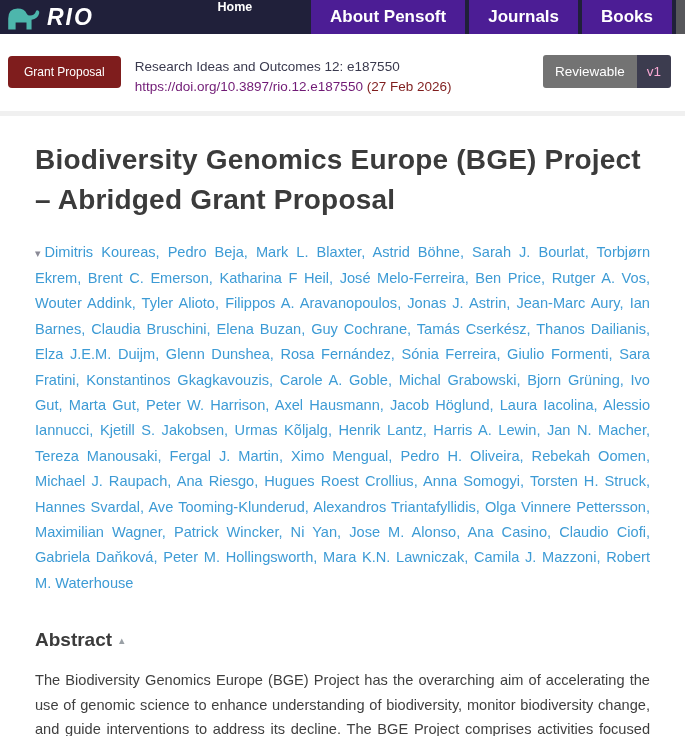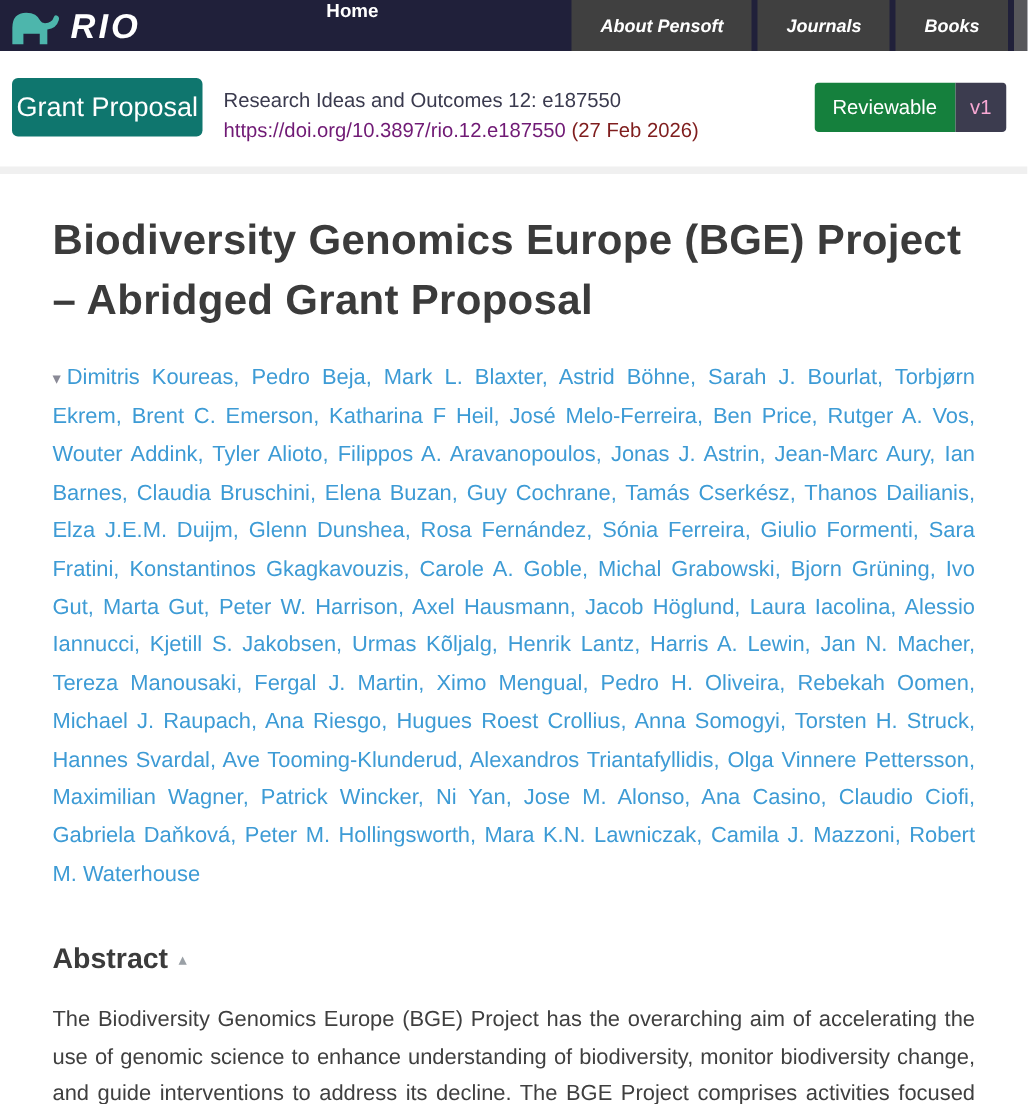--- a/index.html
+++ b/index.html
@@ -7,33 +7,33 @@
               font-family:"Liberation Sans", sans-serif; }
 
   
   .navbar { height:34px; background:#20203a; display:flex; align-items:stretch; }
   .logo { display:flex; align-items:center; padding-left:3px; width:148px; cursor:pointer; }
   .logo svg { width:40px; height:28px; display:block; }
   .logo-text { color:#ffffff; font-size:23px; font-weight:bold; letter-spacing:2px; margin-left:4px; font-style:italic; }
   .nav-links { display:flex; align-items:center; gap:30px; margin-left:64px;flex-direction:column; }
   .nav-link { color:#ffffff; font-size:12.5px; font-weight:bold; text-decoration:none; cursor:pointer; }
   .right-buttons { margin-left:auto; display:flex; align-items:stretch; }
-  .gray-btn { background:#404040; color:#ffffff; font-size:12px; font-weight:bold;
-              display:flex; align-items:center; padding:0 19px; margin-left:4px; cursor:pointer; border:none;font-style:italic; }
+  .gray-btn { background:#4c1d95; color:#ffffff; font-size:17px; font-weight:bold;
+              display:flex; align-items:center; padding:0 19px; margin-left:4px; cursor:pointer; border:none; }
   .gray-sliver { background:#57575b; width:9px; margin-left:4px; }
 
   
   .article-header { display:flex; align-items:center; padding:12px 8px 13px 8px; background:#ffffff; }
-  .type-badge { background:#0f766e; color:#ffffff; padding:9px 3px; border-radius:4px;
-                font-size:18px; white-space:nowrap; }
+  .type-badge { background:#7f1d1d; color:#ffffff; padding:9px 16px; border-radius:4px;
+                font-size:12px; white-space:nowrap; }
   .citation-block { margin-left:14px; font-size:13.5px; color:#3a3a4e; line-height:1.5;margin-top:11px; }
   .doi-link { color:#701a75; text-decoration:none; cursor:pointer; }
   .pub-date { color:#7f1d1d; }
   .status-group { margin-left:auto; display:flex; border-radius:3px; overflow:hidden; margin-right:6px; }
-  .status-reviewable { background:#15803d; color:#ffffff; font-size:13.5px; padding:9px 12px; cursor:pointer; }
+  .status-reviewable { background:#737373; color:#ffffff; font-size:13.5px; padding:9px 12px; cursor:pointer; }
   .status-version { background:#3c3c4f; color:#f9a8d4; font-size:13.5px; padding:9px 10px; cursor:pointer; }
 
   .divider-band { height:5px; background:#f0f0f0; }
 
   
   .main { padding:0 35px; }
   .article-title { margin-top:24px; font-size:28px; font-weight:bold; color:#3b3b3b;
                    line-height:40px; letter-spacing:0.2px; }
   .authors-line { margin-top:20px; text-align:justify; font-size:14.6px; line-height:25.4px;
                   color:#3d9bd5; }

